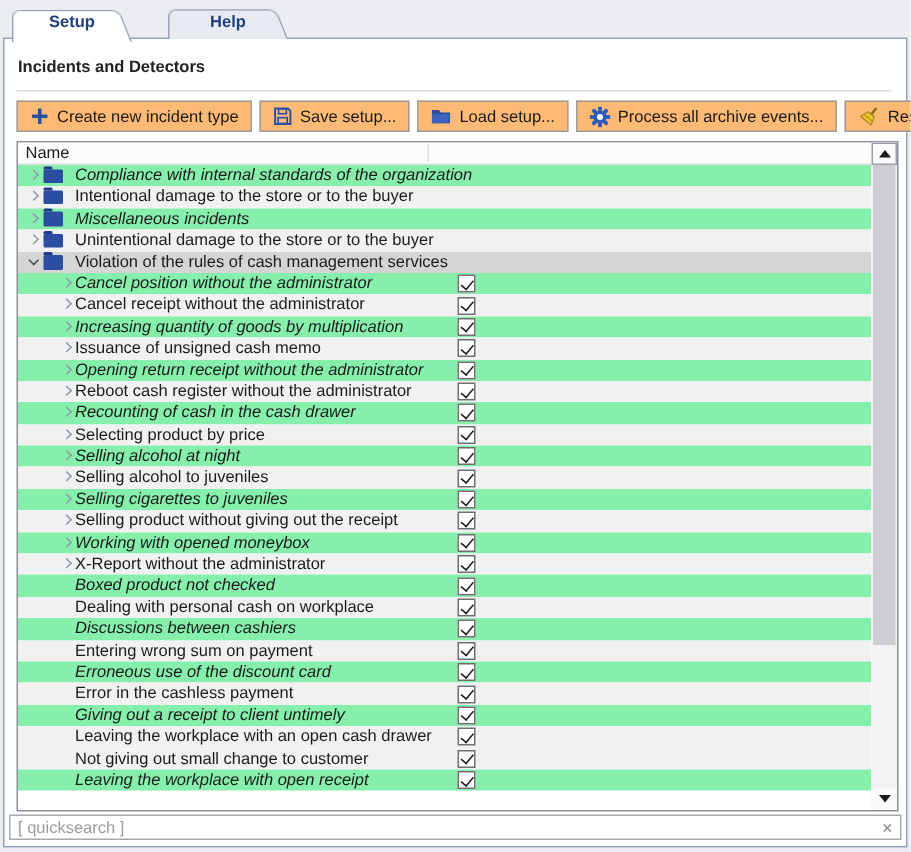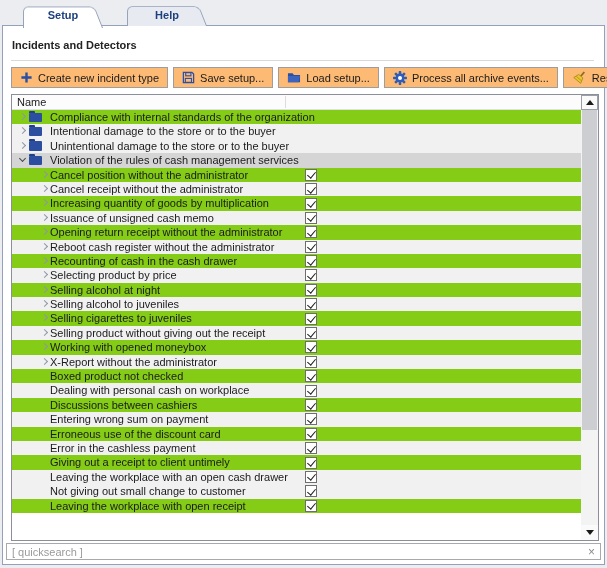--- a/index.html
+++ b/index.html
@@ -18,21 +18,21 @@
   .tab + .tab { margin-left:24px; }
   .tab .tab-bg {
     position:absolute; inset:0;
     background:#e7ebf1;
     border:1px solid #94a1ba; border-bottom:none;
     border-radius:6px 6px 0 0;
     transform: perspective(14px) rotateX(4deg);
     transform-origin:0 100%;
   }
   .tab .tab-label { position:relative; display:block; line-height:22px; font-weight:bold; color:#1e3f7e; }
-  .tab.active { z-index:5;margin-left:15px; }
+  .tab.active { z-index:5; }
   .tab.active .tab-bg { background:#ffffff; bottom:-2px; }
   
   .panel {
     position:absolute; left:2px; right:2px; top:25px; bottom:3px;
     background:#fff; border:1px solid #94a1ba; z-index:2;
   }
   .section-title { position:absolute; left:9px; top:13px; font-weight:bold; color:#222; }
   .rule { position:absolute; left:8px; right:10px; top:34px; border-top:1px solid #d9d9d9; }
   
   .toolbar { position:absolute; left:8px; top:41px; right:9px; height:22px; display:flex; gap:5px; }
@@ -47,21 +47,21 @@
   .table {
     position:absolute; left:8px; top:68px; width:588px; height:447px;
     border:1px solid #8a8f99; background:#fff; overflow:hidden;
   }
   .thead { position:relative; height:15px; background:#fcfcfc; border-bottom:1px solid #e0e0e0; }
   .th-name { position:absolute; left:5px; top:1px; }
   .th-sep { position:absolute; left:273px; top:1px; bottom:1px; width:1px; background:#dcdcdc; }
   .th-enabled { position:absolute; left:278px; top:1px;margin-top:42px; }
   .rows { position:absolute; top:15px; left:0; right:17px; bottom:0; overflow:hidden; }
   .row { position:relative; height:14.4px; }
-  .row.even { background:#84cc16; }
+  .row.even { background:#86efac;font-style:italic; }
   .row.odd { background:#f1f1f2; }
   .row.selected { background:#d5d5d6; }
   .chev {
     position:absolute; top:4px; width:5px; height:5px;
     border-top:1px solid #8d97a5; border-right:1px solid #8d97a5;
   }
   .chev.right { transform:rotate(45deg); }
   .chev.down { border-color:#474747; transform:rotate(135deg); top:3px; }
   .chev.lvl0 { left:8px; }
   .chev.lvl1 { left:30px; }
@@ -184,20 +184,25 @@
         <div class="row even">
           <span class="chev right lvl0"></span>
           <span class="folder"></span>
           <span class="row-label">Compliance with internal standards of the organization</span>
         </div>
         <div class="row odd">
           <span class="chev right lvl0"></span>
           <span class="folder"></span>
           <span class="row-label">Intentional damage to the store or to the buyer</span>
         </div>
+        <div class="row even">
+          <span class="chev right lvl0"></span>
+          <span class="folder"></span>
+          <span class="row-label">Miscellaneous incidents</span>
+        </div>
         <div class="row odd">
           <span class="chev right lvl0"></span>
           <span class="folder"></span>
           <span class="row-label">Unintentional damage to the store or to the buyer</span>
         </div>
         <div class="row selected">
           <span class="chev down lvl0"></span>
           <span class="folder"></span>
           <span class="row-label">Violation of the rules of cash management services</span>
         </div>

